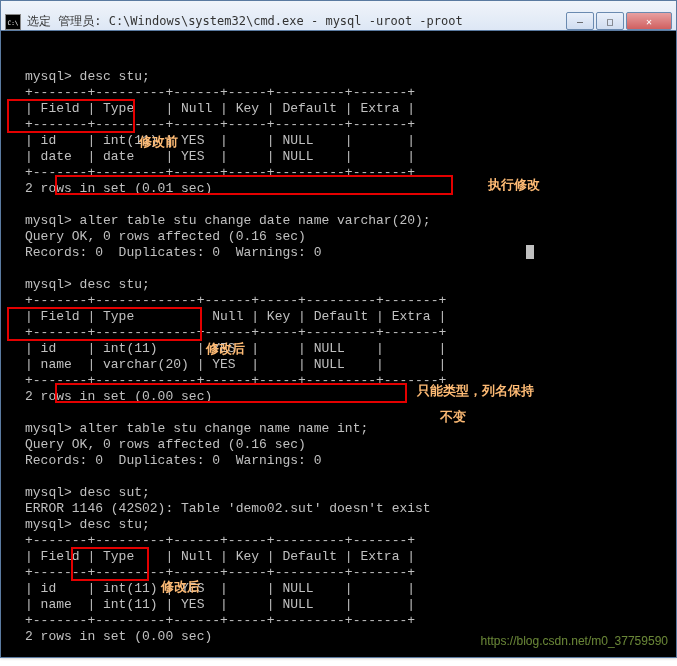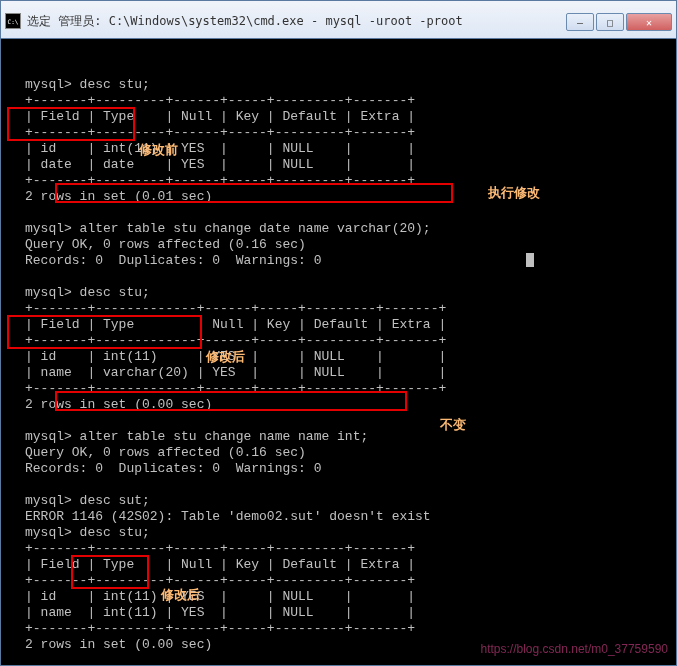--- a/index.html
+++ b/index.html
@@ -1,28 +1,28 @@
 <!DOCTYPE html>
 <html><head>
 <meta charset="utf-8">
 <style>
 *{margin:0;padding:0;box-sizing:border-box}
 body{background:#fff;font-family:"SimSun","NSimSun","Consolas",monospace;width:677px;height:666px;overflow:hidden;position:relative}
 .window{width:677px;border:1px solid #5a7aa0;background:#fff;box-shadow:0 0 3px rgba(0,0,0,.3)}
-.titlebar{height:38px;background:linear-gradient(#f0f4fa,#dde7f5);display:flex;align-items:flex-start;padding:12px 4px;border-bottom:1px solid #5a7aa0}
+.titlebar{height:30px;background:linear-gradient(#f0f4fa,#dde7f5);display:flex;align-items:flex-end;padding:0 4px;border-bottom:1px solid #5a7aa0}
 .titlebar-icon{width:16px;height:16px;background:#000;border:1px solid #888;margin-right:6px;display:flex;align-items:center;justify-content:center;color:#fff;font-size:10px}
 .titlebar-text{flex:1;font-size:12px;color:#333;font-family:"SimSun",monospace}
 .window-controls{display:flex;gap:2px}
 .win-btn{width:28px;height:18px;border:1px solid #6a8ab0;background:linear-gradient(#eaf0fa,#d0ddf0);display:flex;align-items:center;justify-content:center;font-size:10px;color:#444;border-radius:2px}
 .win-btn.close{background:linear-gradient(#e8a0a0,#d06060);color:#fff;width:46px}
 .terminal{background:#000;color:#c0c0c0;font-family:"Consolas","Courier New",monospace;font-size:13px;line-height:16px;padding:6px 24px;height:626px;overflow:hidden;white-space:pre;position:relative}
 .terminal-content{position:relative}
 .annot{position:absolute;border:2px solid #e40000;pointer-events:none}
 .annot-label{position:absolute;color:#fdba74;font-size:13px;font-family:Liberation Serif, serif;white-space:nowrap;font-weight:bold}
-.watermark{position:absolute;right:8px;bottom:8px;color:#ec4899;font-size:12px;font-family:sans-serif;opacity:.55}
+.watermark{position:absolute;right:8px;bottom:8px;color:#bef264;font-size:12px;font-family:sans-serif;opacity:.55}
 .cursor{display:inline-block;width:8px;height:14px;background:#c0c0c0;vertical-align:text-bottom}
 </style>
 </head>
 <body>
 
 <div class="window">
   <div class="titlebar">
     <div class="titlebar-icon">
         <span style="font-size:6px">C:\</span>
       </div>
@@ -81,20 +81,21 @@
     <div class="annot" style="top:68px;left:6px;width:128px;height:34px"></div>
     <div class="annot-label" style="top:103px;left:138px">修改前</div>
 
     <div class="annot" style="top:144px;left:54px;width:398px;height:20px"></div>
     <div class="annot-label" style="top:146px;left:487px">执行修改</div>
 
     <div class="annot" style="top:276px;left:6px;width:195px;height:34px"></div>
     <div class="annot-label" style="top:310px;left:205px">修改后</div>
 
     <div class="annot" style="top:352px;left:54px;width:352px;height:20px"></div>
+    <div class="annot-label" style="top:352px;left:416px">只能类型，列名保持</div>
     <div class="annot-label" style="top:378px;left:439px">不变</div>
 
     <div class="annot" style="top:516px;left:70px;width:78px;height:34px"></div>
     <div class="annot-label" style="top:548px;left:160px">修改后</div>
 
     <div class="watermark">https://blog.csdn.net/m0_37759590</div>
   </div>
 </div>
 
 </body></html>

